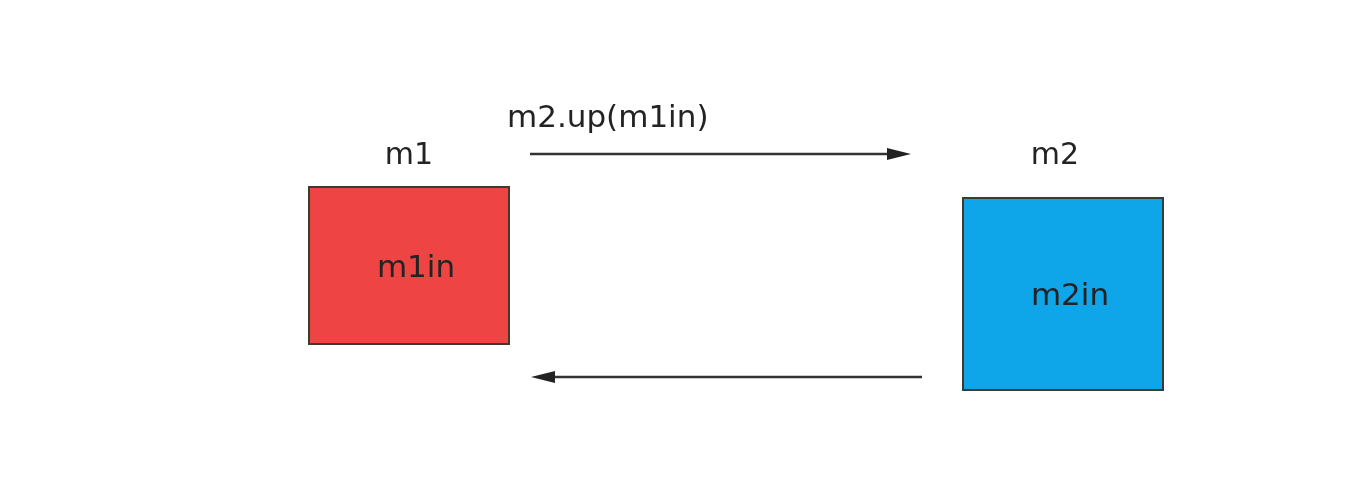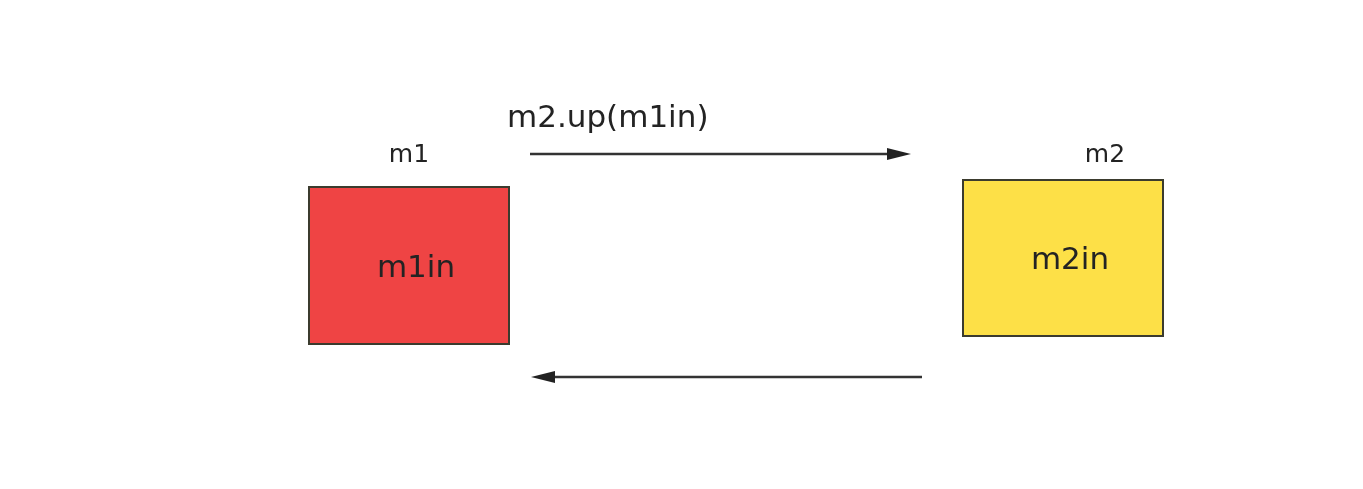--- a/index.html
+++ b/index.html
@@ -13,45 +13,45 @@
     height: 489px;
     background: #ffffff;
     font-family: "DejaVu Sans", "Liberation Sans", sans-serif;
     color: #222222;
     overflow: hidden;
   }
   .node-title {
     position: absolute;
     width: 202px;
     text-align: center;
-    font-size: 25px;
+    font-size: 30px;
     line-height: 34px;
     color: #232323;
     white-space: nowrap;
   }
   .box {
     position: absolute;
     width: 202px;
     height: 159px;
     box-sizing: border-box;
     border: 2px solid #3b3b2e;
     display: flex;
     align-items: center;
     justify-content: center;
   }
   .box-m1 { left: 308px; top: 186px; background: #ef4444; }
-  .box-m2 { left: 962px; top: 179px; background: #fde047; height: 158px; }
+  .box-m2 { left: 962px; top: 197px; background: #0ea5e9; height: 194px; }
   .box-label {
     font-size: 31px;
     color: #232323;
     transform: translateX(7px);
     white-space: nowrap;
   }
   .title-m1 { left: 308px; top: 137px; }
-  .title-m2 { left: 1004px; top: 137px; }
+  .title-m2 { left: 954px; top: 137px; }
   .arrow-label {
     position: absolute;
     width: 440px;
     font-size: 31px;
     line-height: 35px;
     color: #232323;
     white-space: nowrap;
   }
   .label-top { left: 507px; top: 99px; }
   .label-bottom { left: 507px; top: 417px; }

